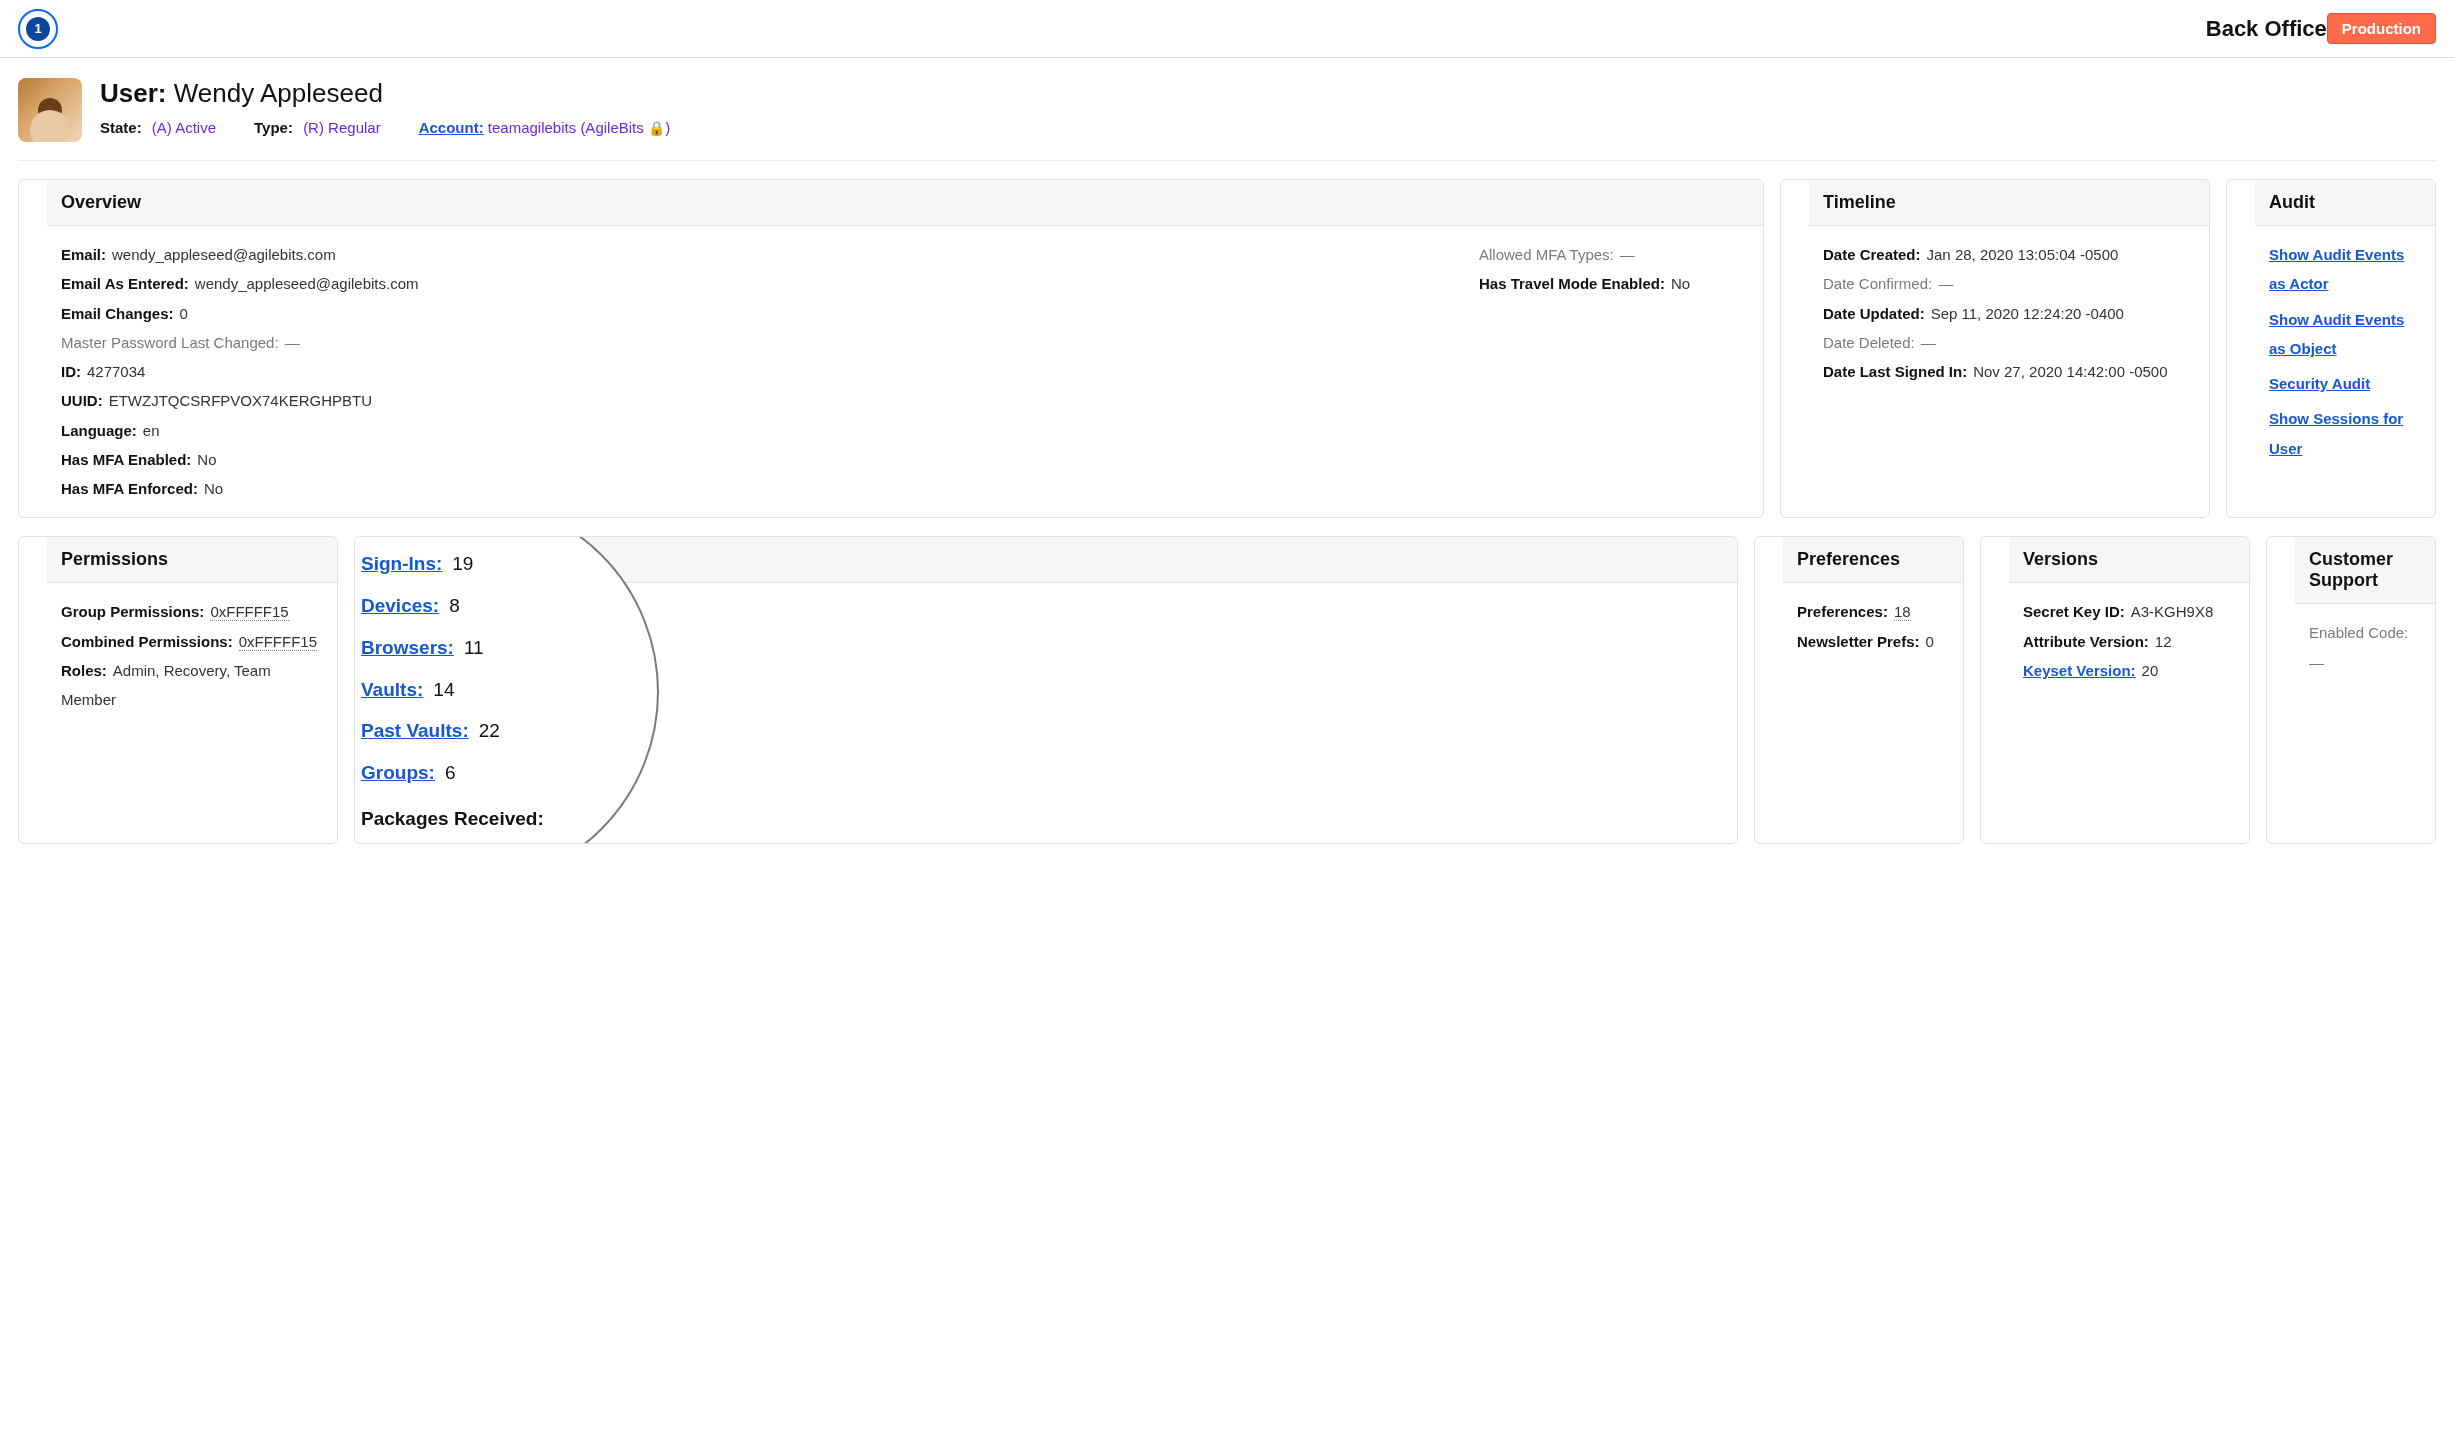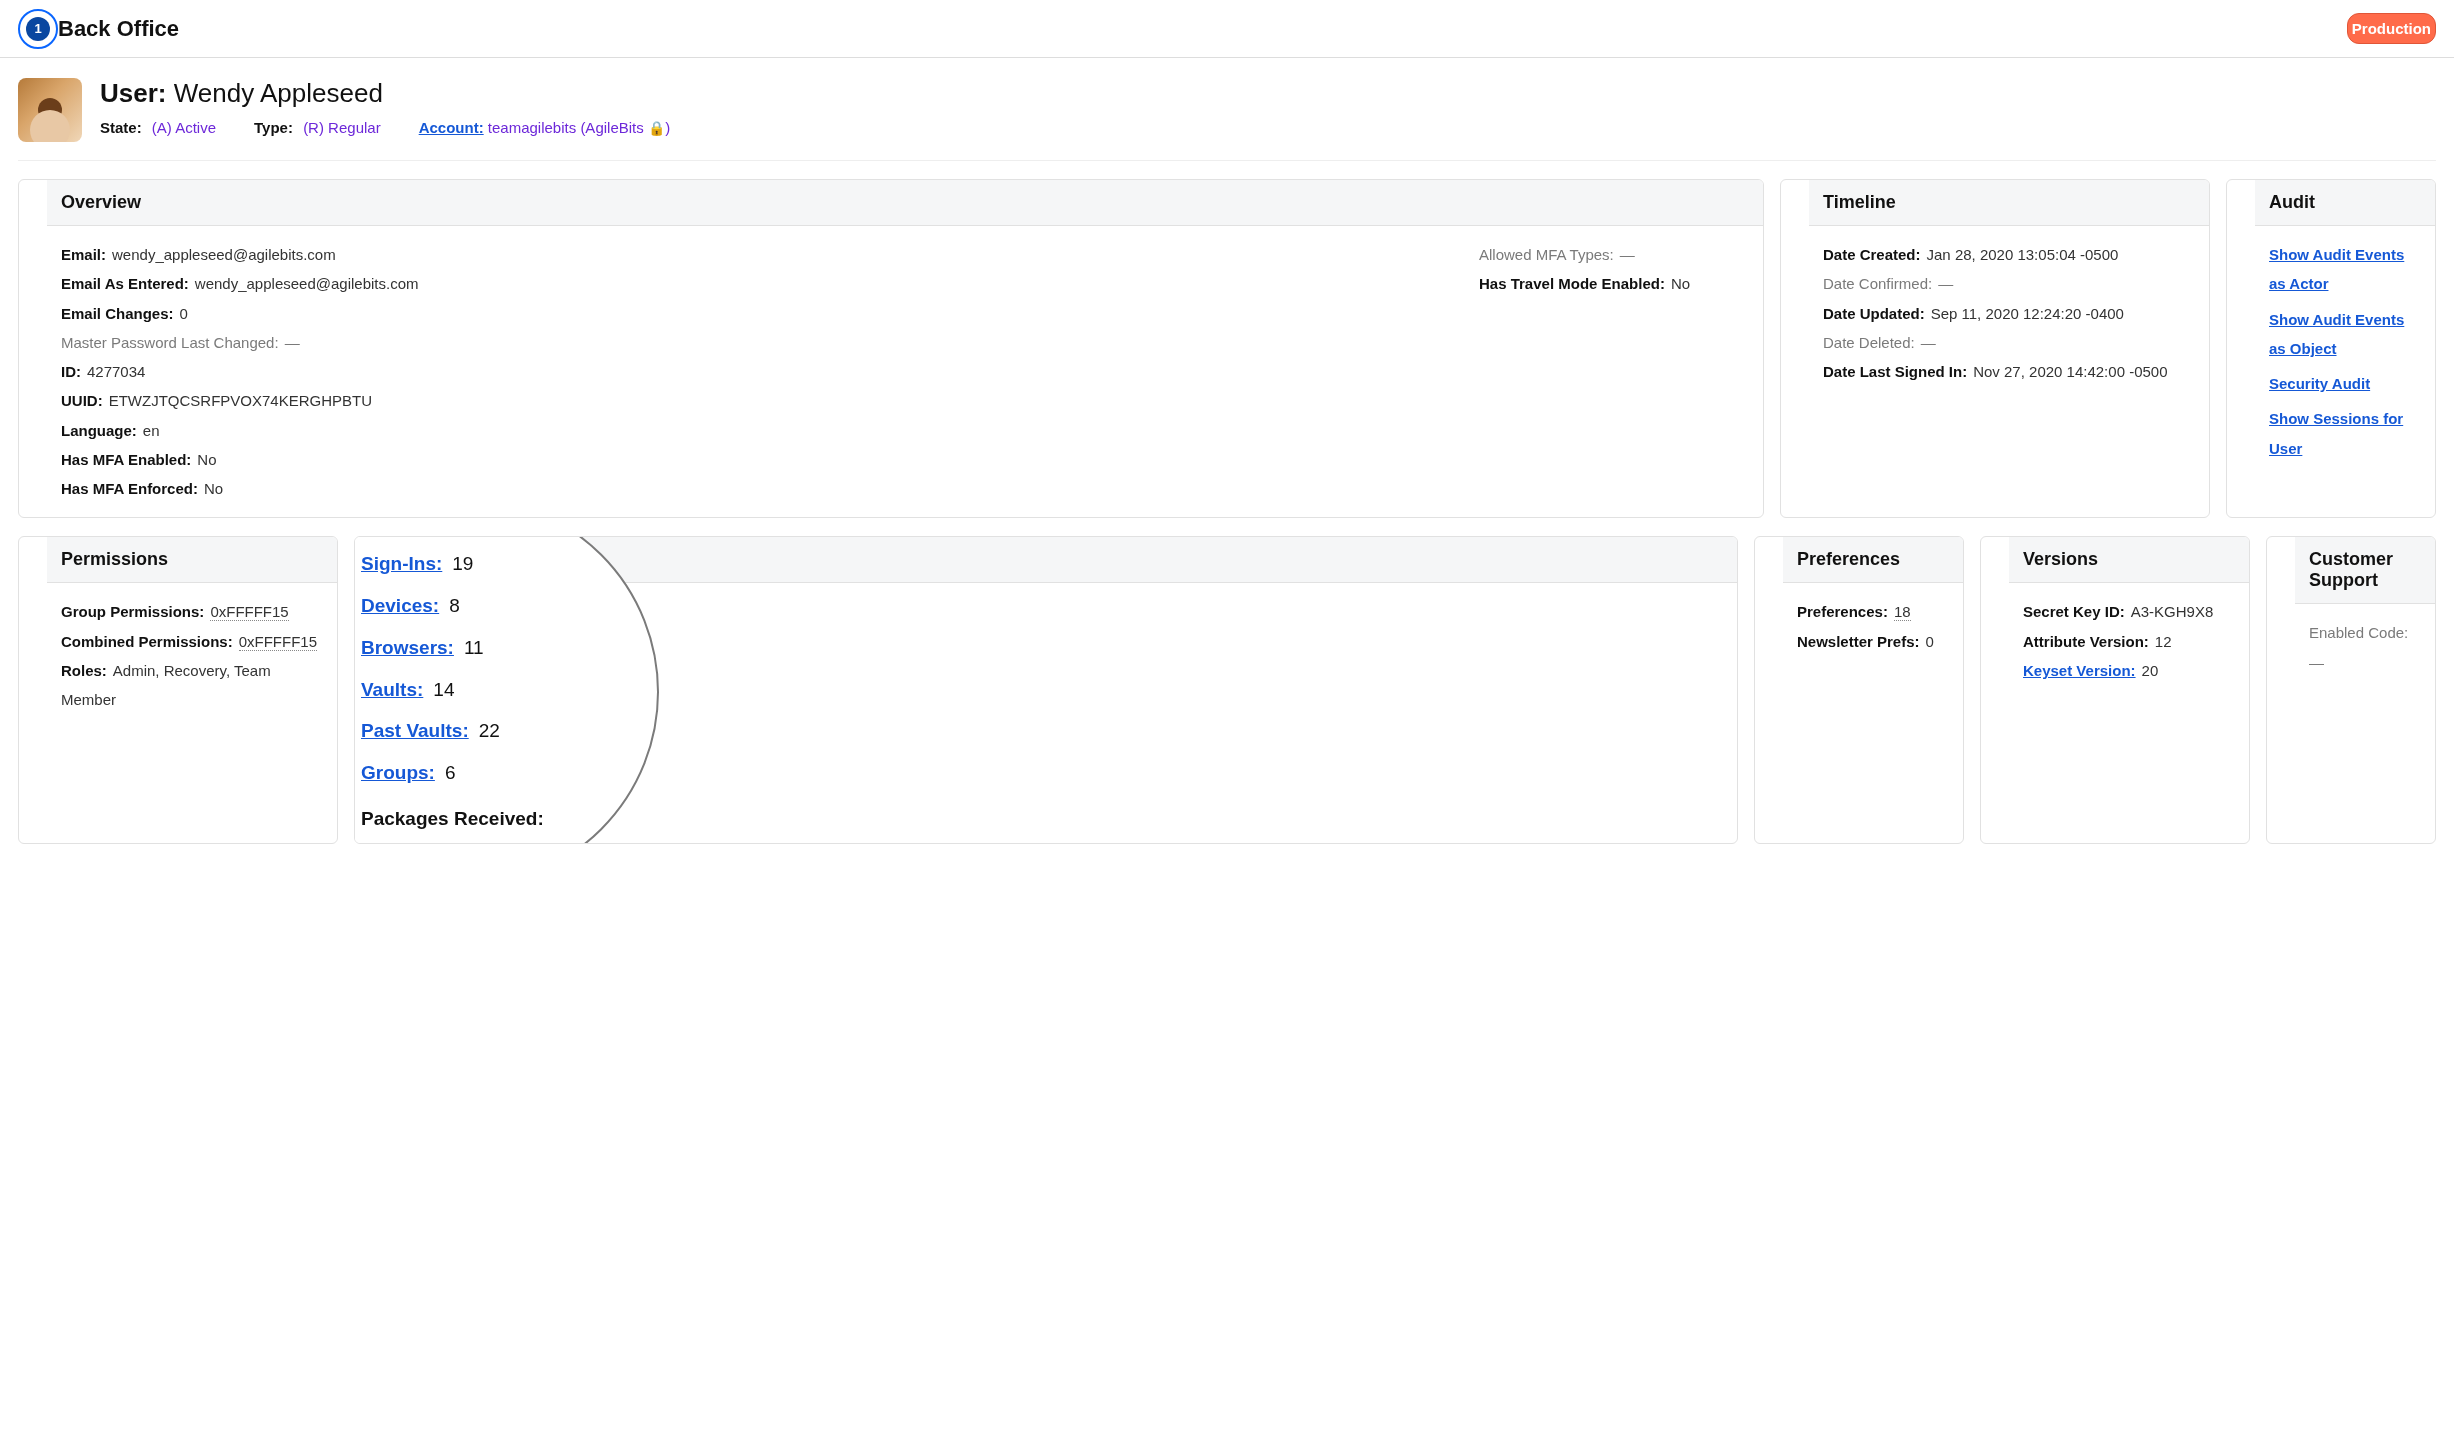--- a/index.html
+++ b/index.html
@@ -36,22 +36,22 @@
   }
   .topbar-title {
     font-size: 22px;
     font-weight: 700;
     color: #111;
   }
   .env-badge {
     background: #ff6b4a;
     color: #fff;
     border: 1px solid #e05638;
-    padding: 6px 4px;
-    border-radius: 12px;
+    padding: 6px 14px;
+    border-radius: 4px;
     font-size: 15px;
     font-weight: 600;
     cursor: pointer;
   }
   .content { padding: 14px 18px; }
   .user-header {
     display: flex;
     align-items: flex-start;
     gap: 18px;
     padding: 6px 0 18px 0;
@@ -139,21 +139,21 @@
     line-height: 2.2;
     font-size: 19px;
     z-index: 5;
   }
   .zoom-circle .link { font-size: 19px; }
   .zoom-circle .cnt { margin-left: 10px; font-size: 19px; color:#111; }
   .zoom-circle .pkg { font-weight: 800; font-size: 19px; color:#111; margin-top:4px;}
   .zoom-panel .panel-body { min-height: 260px; }
 
   .audit-links a { display: block; margin-bottom: 6px; }
-  .spacer-center { flex: 1; display:flex; justify-content:flex-start; }
+  .spacer-center { flex: 1; display:flex; justify-content:flex-end; }
 </style>
 </head>
 <body>
 
 <div class="topbar">
   <div class="topbar-left">
     <div class="logo-circle">
       <div class="logo-inner">1</div>
     </div>
   </div>

